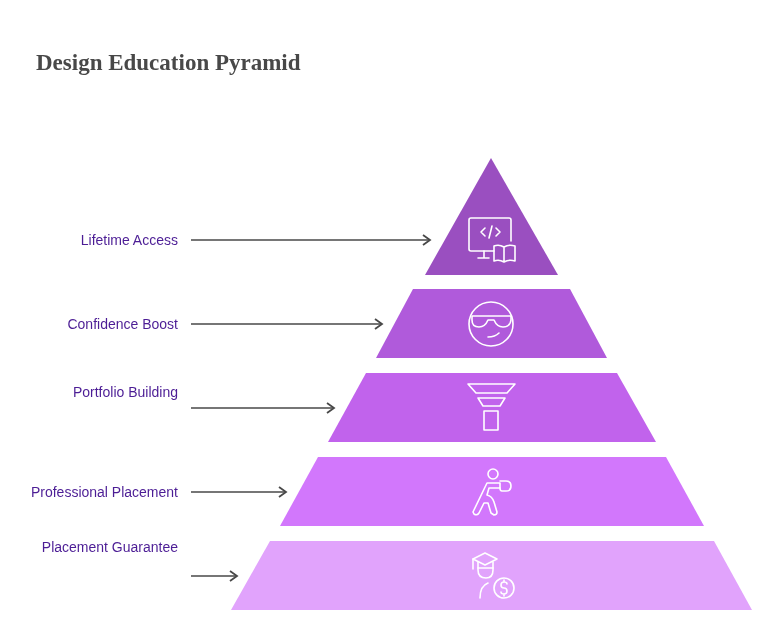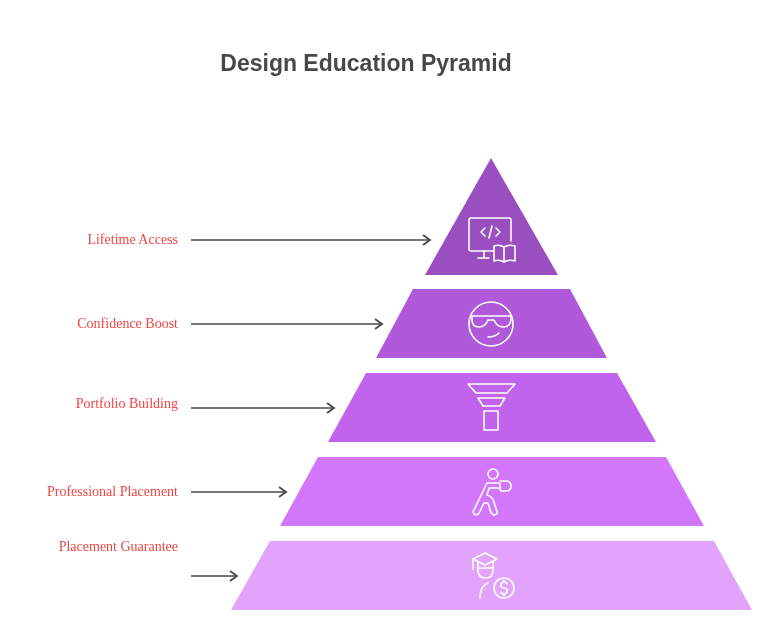--- a/index.html
+++ b/index.html
@@ -1,18 +1,18 @@
 <!DOCTYPE html>
 <html><head>
 <meta charset="utf-8">
 <style>
   html, body { margin: 0; padding: 0; background: #ffffff; }
   body { width: 781px; height: 625px; position: relative; overflow: hidden; font-family: "Liberation Sans", sans-serif; }
-  .title { position: absolute; left: 0; width: 732px; top: 50px; text-align: center; font-size: 23px; font-weight: bold; color: #484848; font-family: Liberation Sans, sans-serif; }
-  .label { position: absolute; right: 603px; font-size: 14px; color: #ef4444; white-space: nowrap; font-family: Liberation Serif, serif; }
+  .title { position: absolute; left: 0; width: 732px; top: 50px; text-align: left; font-size: 23px; font-weight: bold; color: #484848; font-family: Liberation Serif, serif; padding-left: 36px; }
+  .label { position: absolute; right: 603px; font-size: 14px; color: #4c1d95; white-space: nowrap; font-family: Liberation Sans, sans-serif; }
   svg.main { position: absolute; left: 0; top: 0; }
 </style>
 </head>
 <body>
 
 <div class="title">Design Education Pyramid</div>
 
 <svg class="main" width="781" height="625" viewBox="0 0 781 625">
   <defs>
     <marker id="ah" markerWidth="10" markerHeight="12" refX="8" refY="6" orient="auto" markerUnits="userSpaceOnUse">
@@ -72,15 +72,15 @@
 
   <line x1="191" y1="240" x2="430" y2="240" stroke="#484848" stroke-width="1.6" marker-end="url(#ah)"></line>
   <line x1="191" y1="324" x2="382" y2="324" stroke="#484848" stroke-width="1.6" marker-end="url(#ah)"></line>
   <line x1="191" y1="408" x2="334" y2="408" stroke="#484848" stroke-width="1.6" marker-end="url(#ah)"></line>
   <line x1="191" y1="492" x2="286" y2="492" stroke="#484848" stroke-width="1.6" marker-end="url(#ah)"></line>
   <line x1="191" y1="576" x2="237" y2="576" stroke="#484848" stroke-width="1.6" marker-end="url(#ah)"></line>
 </svg>
 
 <div class="label" style="top:232px;">Lifetime Access</div>
 <div class="label" style="top:316px;text-align:right;">Confidence Boost</div>
-<div class="label" style="top:396px;">Portfolio Building</div>
+<div class="label" style="top:384px;">Portfolio Building</div>
 <div class="label" style="top:484px;">Professional Placement</div>
 <div class="label" style="top:539px;">Placement Guarantee</div>
 
 </body></html>

